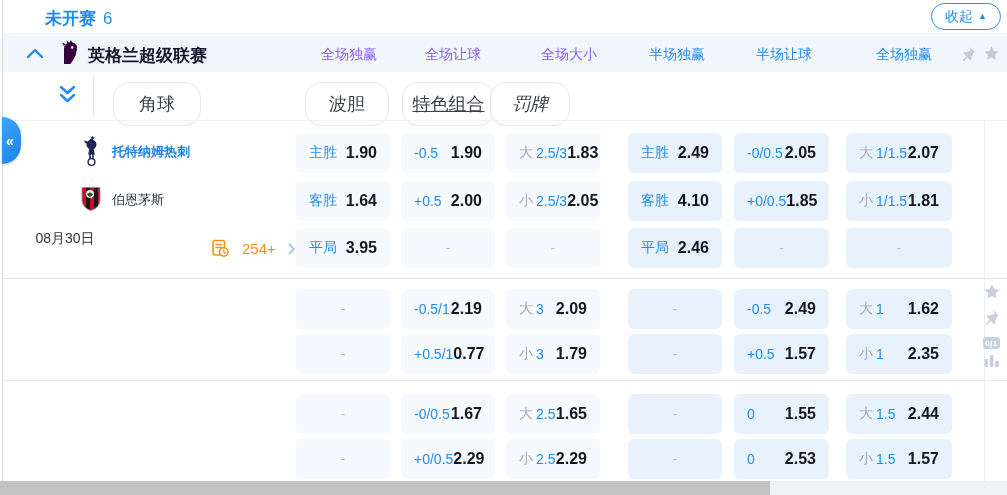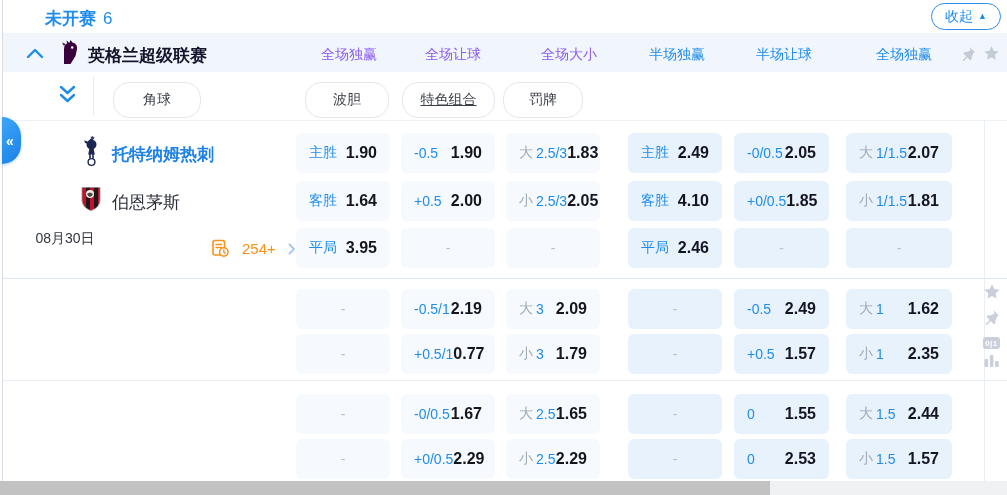--- a/index.html
+++ b/index.html
@@ -18,34 +18,34 @@
 
   
   .league-band { position:absolute; left:3px; top:33px; width:1004px; height:39px; background:#f0f6fc; }
   .band-item { position:absolute; }
   .league-name { left:85px; top:11px; font-size:17px; font-weight:bold; color:#14142b; }
   .col-header { position:absolute; top:13px; width:90px; text-align:center; font-size:14px; color:#8b5cf6; }
   .col-header.accent { color:#1f8ceb; }
 
   
   .vline-subtabs { position:absolute; left:93px; top:76px; width:1px; height:40px; background:#e7ecf2; }
-  .pill { position:absolute; top:82px; height:36px; border:1px solid #e3e8ee; border-radius:16px; background:#fff; color:#3a3f47; font-size:14px; display:flex; align-items:center; justify-content:center; cursor:pointer; }
+  .pill { position:absolute; top:82px; height:44px; border:1px solid #e3e8ee; border-radius:16px; background:#fff; color:#3a3f47; font-size:18px; display:flex; align-items:center; justify-content:center; cursor:pointer; }
 
   .hline { position:absolute; left:3px; width:1004px; height:1px; }
   .hline.l1 { top:120px; background:#edf1f6; }
   .hline.l2 { top:278px; background:#dce5f0; }
   .hline.l3 { top:380px; background:#e8edf4; }
   .rail-vline { position:absolute; left:984px; top:120px; width:1px; height:361px; background:#e9eef4; }
 
   
   .drawer-handle { position:absolute; left:2px; top:117px; width:19px; height:47px; background:linear-gradient(135deg,#3da6f7,#1b7fe8); border-radius:0 24px 24px 0; color:#fff; font-size:14px; font-weight:bold; display:flex; align-items:center; padding-left:4px; cursor:pointer; box-shadow:0 1px 3px rgba(30,130,230,.35); }
 
   
   .crest { position:absolute; }
-  .team-name { position:absolute; left:112px; font-size:17px; }
+  .team-name { position:absolute; left:112px; font-size:13px; }
   .home { top:143px; color:#1e82e6; font-weight:bold; }
   .away { top:191px; color:#2a2e39; }
   .date-line { position:absolute; width:130px; text-align:center; font-size:14px; color:#31353d; }
   .markets-wrap { position:absolute; left:211px; top:239px; display:flex; align-items:center; gap:12px; cursor:pointer; }
   .markets-count { color:#fa9116; font-size:15px; }
 
   
   .cell { position:absolute; border-radius:6px; background:#f6fafe; display:flex; align-items:center; justify-content:space-between; padding:0 13px; cursor:pointer; }
   .cell.ht { background:#e8f2fd; }
   .cell.empty { justify-content:center; cursor:default; }
@@ -102,21 +102,21 @@
   </div>
 
   <svg style="position:absolute;left:59px;top:85px;" width="17" height="19" viewBox="0 0 17 19">
     <polyline points="2,2 8.5,8 15,2" fill="none" stroke="#1f8ceb" stroke-width="2.4" stroke-linecap="round" stroke-linejoin="round"></polyline>
     <polyline points="2,10 8.5,16 15,10" fill="none" stroke="#1f8ceb" stroke-width="2.4" stroke-linecap="round" stroke-linejoin="round"></polyline>
   </svg>
   <div class="vline-subtabs"></div>
   <div class="pill" style="left:113px;width:88px;">角球</div>
   <div class="pill" style="left:305px;width:84px;">波胆</div>
   <div class="pill" style="left:402px;width:93px;text-decoration:underline;">特色组合</div>
-  <div class="pill" style="left:503px;width:80px;">罚牌</div>
+  <div class="pill" style="left:490px;width:80px;font-style:italic;">罚牌</div>
 
   <div class="hline l1"></div>
 
   <div class="drawer-handle">
       <span>«</span>
     </div>
 
   <svg class="crest" style="left:81px;top:135px;" width="21" height="32" viewBox="0 0 21 32">
     <circle cx="10.5" cy="27" r="3.4" fill="#fff" stroke="#1b2653" stroke-width="1.4"></circle>
     <path d="M9 19 L9 23.5 M12 19 L12 23.5" stroke="#1b2653" stroke-width="1.6"></path>

